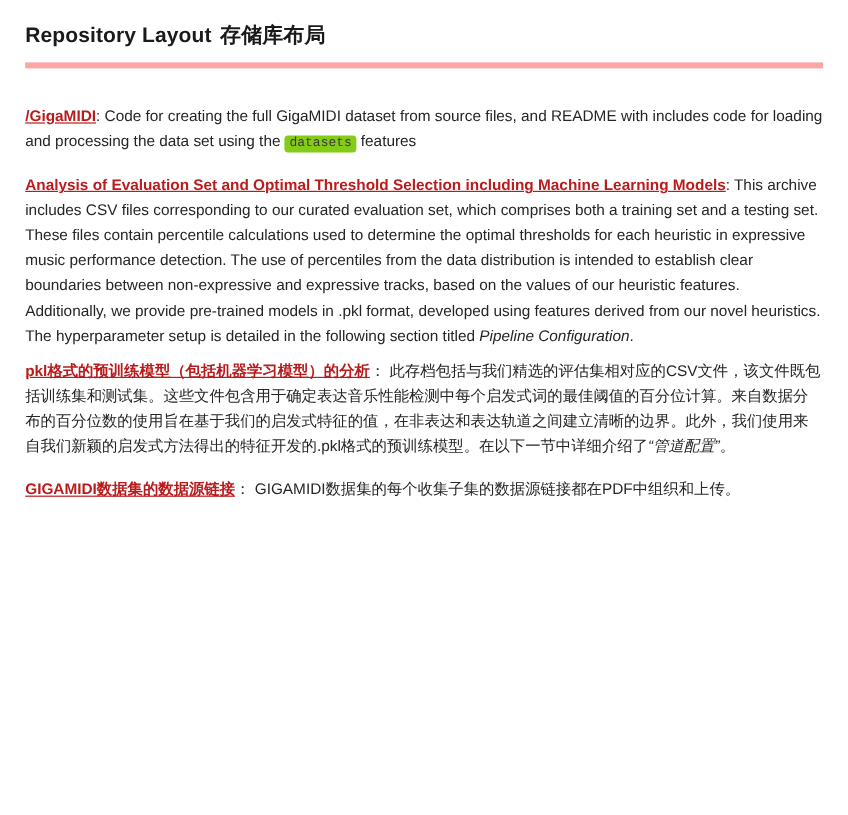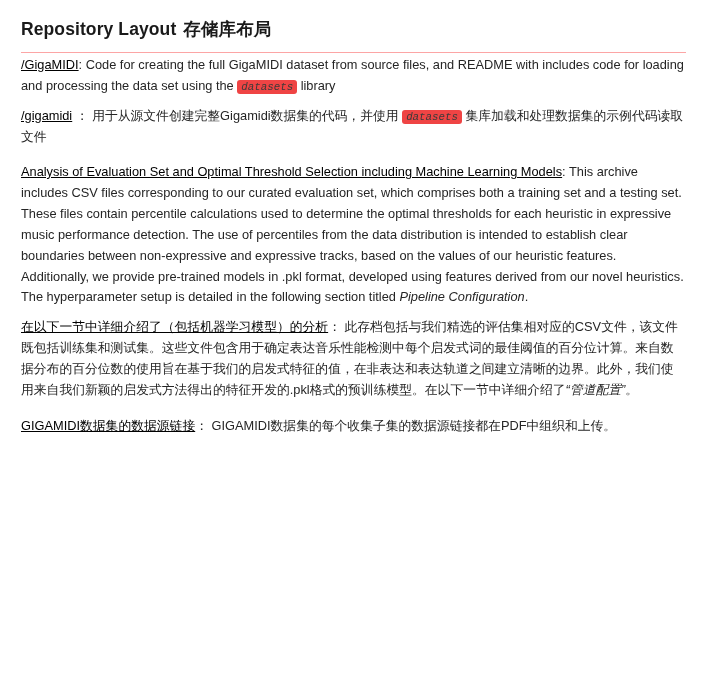--- a/index.html
+++ b/index.html
@@ -11,23 +11,23 @@
     width: 707px;
     height: 679px;
     overflow: hidden;
     font-family: "Liberation Sans", "DejaVu Sans", sans-serif;
     color: #252525;
   }
   .page {
     padding: 17px 21px 0 21px;
   }
   .heading-wrap {
-    border-bottom: 1px solid #fca5a5;
+    border-bottom: 5px solid #fca5a5;
     padding-bottom: 11px;
-    margin-bottom: 2px;
+    margin-bottom: 30px;
   }
   .heading-wrap h1 {
     margin: 0;
     font-size: 17.5px;
     font-weight: 700;
     color: #1a1a1a;
     letter-spacing: 0.1px;
   }
   .heading-wrap h1 .title-zh {
     margin-left: 7px;
@@ -38,63 +38,61 @@
   p {
     margin: 0;
     font-size: 12.8px;
     line-height: 1.63;
     color: #252525;
   }
   p + p {
     margin-top: 9px;
   }
   a.lnk {
-    color: #000000;
+    color: #b91c1c;
     text-decoration: underline;
-    font-weight: 400;
+    font-weight: 700;
     cursor: pointer;
   }
   code.code {
     font-family: "Liberation Mono", "DejaVu Sans Mono", monospace;
     font-size: 10.8px;
-    background: #ef4444;
+    background: #84cc16;
     color: #3b3a39;
     padding: 1px 4px;
     border-radius: 3px;
-    font-style: italic;
   }
   .italic {
     font-style: italic;
   }
 </style>
 </head>
 <body>
 
 <div class="page">
 
   <div class="heading-wrap">
     <h1><span class="title-en">Repository Layout</span><span class="title-zh">存储库布局</span></h1>
   </div>
 
   <div class="group">
-    <p><a class="lnk">/GigaMIDI</a><span>: Code for creating the full GigaMIDI dataset from source files, and README with includes code for loading and processing the data set using the </span><code class="code">datasets</code><span> library</span></p>
-    <p><a class="lnk">/gigamidi</a><span> ： 用于从源文件创建完整Gigamidi数据集的代码，并使用 </span><code class="code">datasets</code><span> 集库加载和处理数据集的示例代码读取文件</span></p>
+    <p><a class="lnk">/GigaMIDI</a><span>: Code for creating the full GigaMIDI dataset from source files, and README with includes code for loading and processing the data set using the </span><code class="code">datasets</code><span> features</span></p>
   </div>
 
   <div class="group">
   </div>
 
   <div class="group">
   </div>
 
   <div class="group">
   </div>
 
   <div class="group">
     <p><a class="lnk">Analysis of Evaluation Set and Optimal Threshold Selection including Machine Learning Models</a><span>: This archive includes CSV files corresponding to our curated evaluation set, which comprises both a training set and a testing set. These files contain percentile calculations used to determine the optimal thresholds for each heuristic in expressive music performance detection. The use of percentiles from the data distribution is intended to establish clear boundaries between non-expressive and expressive tracks, based on the values of our heuristic features. Additionally, we provide pre-trained models in .pkl format, developed using features derived from our novel heuristics. The hyperparameter setup is detailed in the following section titled </span><span class="italic">Pipeline Configuration</span><span>.</span></p>
-    <p><a class="lnk">在以下一节中详细介绍了（包括机器学习模型）的分析</a><span>： 此存档包括与我们精选的评估集相对应的CSV文件，该文件既包括训练集和测试集。这些文件包含用于确定表达音乐性能检测中每个启发式词的最佳阈值的百分位计算。来自数据分布的百分位数的使用旨在基于我们的启发式特征的值，在非表达和表达轨道之间建立清晰的边界。此外，我们使用来自我们新颖的启发式方法得出的特征开发的.pkl格式的预训练模型。在以下一节中详细介绍了</span><span class="italic">“管道配置”</span><span>。</span></p>
+    <p><a class="lnk">pkl格式的预训练模型（包括机器学习模型）的分析</a><span>： 此存档包括与我们精选的评估集相对应的CSV文件，该文件既包括训练集和测试集。这些文件包含用于确定表达音乐性能检测中每个启发式词的最佳阈值的百分位计算。来自数据分布的百分位数的使用旨在基于我们的启发式特征的值，在非表达和表达轨道之间建立清晰的边界。此外，我们使用来自我们新颖的启发式方法得出的特征开发的.pkl格式的预训练模型。在以下一节中详细介绍了</span><span class="italic">“管道配置”</span><span>。</span></p>
   </div>
 
   <div class="group">
     <p><a class="lnk">GIGAMIDI数据集的数据源链接</a><span>： GIGAMIDI数据集的每个收集子集的数据源链接都在PDF中组织和上传。</span></p>
   </div>
 
 </div>
 
 </body></html>

